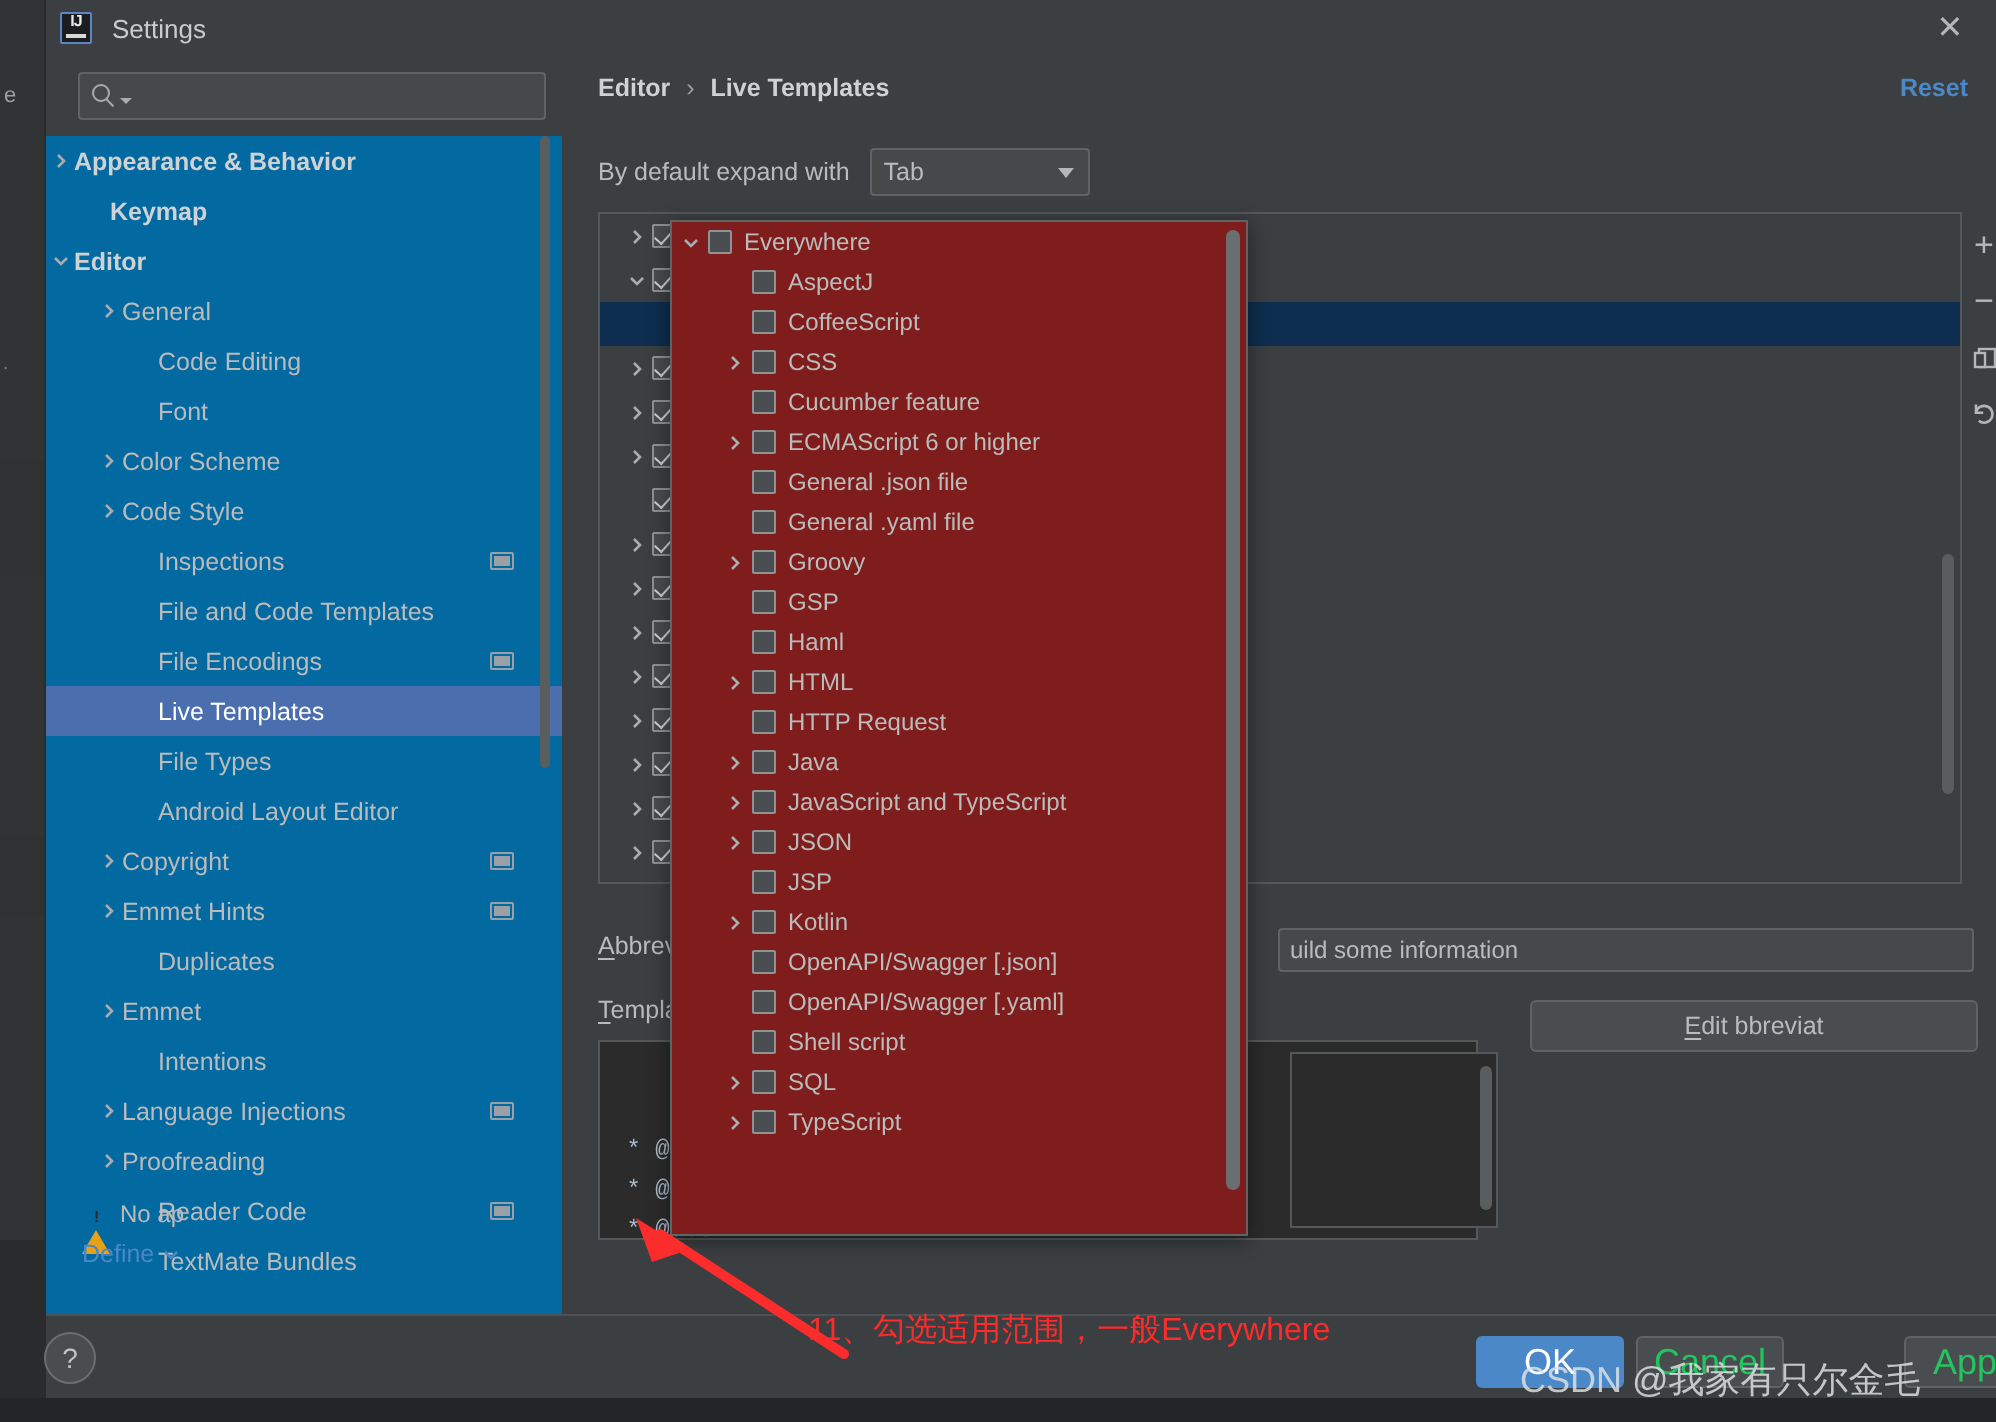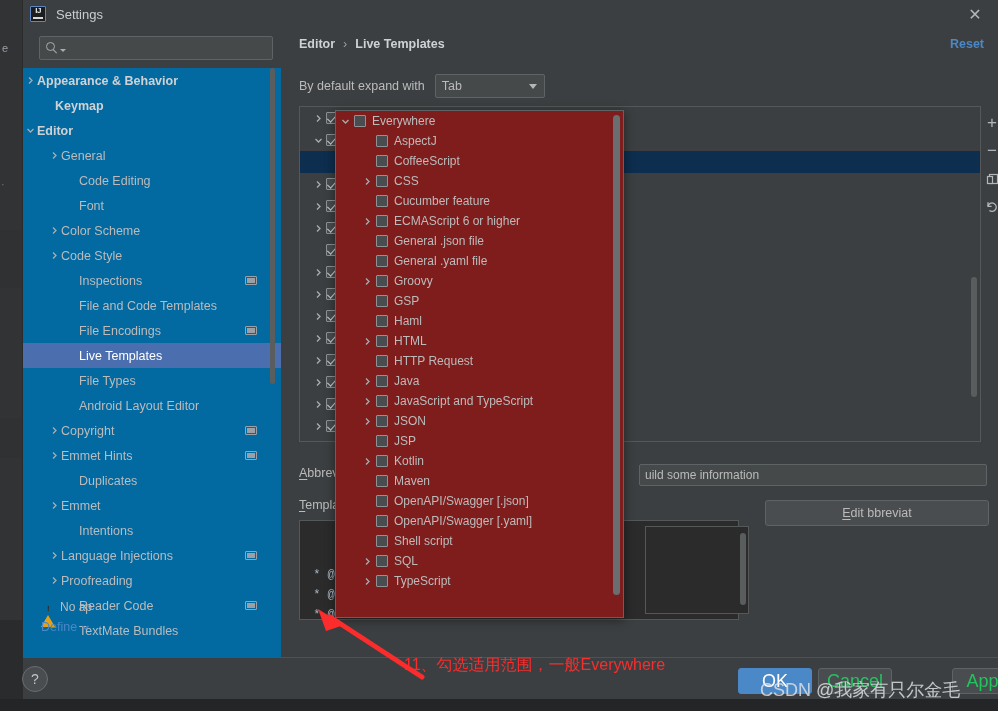--- a/index.html
+++ b/index.html
@@ -926,25 +926,20 @@
             <svg width="9" height="9" viewBox="0 0 9 9">
               <path d="M3 1.5 L6 4.5 L3 7.5" fill="none" stroke="#a9adb0" stroke-width="1.3"></path>
             </svg>
           </span>
           <span class="pcbx"></span>
           <span>Kotlin</span>
         </div>
         <div class="prow">
           <span class="ptw" style="margin-left: 22px;"></span>
           <span class="pcbx"></span>
-          <span>Maven</span>
-        </div>
-        <div class="prow">
-          <span class="ptw" style="margin-left: 22px;"></span>
-          <span class="pcbx"></span>
           <span>OpenAPI/Swagger [.json]</span>
         </div>
         <div class="prow">
           <span class="ptw" style="margin-left: 22px;"></span>
           <span class="pcbx"></span>
           <span>OpenAPI/Swagger [.yaml]</span>
         </div>
         <div class="prow">
           <span class="ptw" style="margin-left: 22px;"></span>
           <span class="pcbx"></span>

